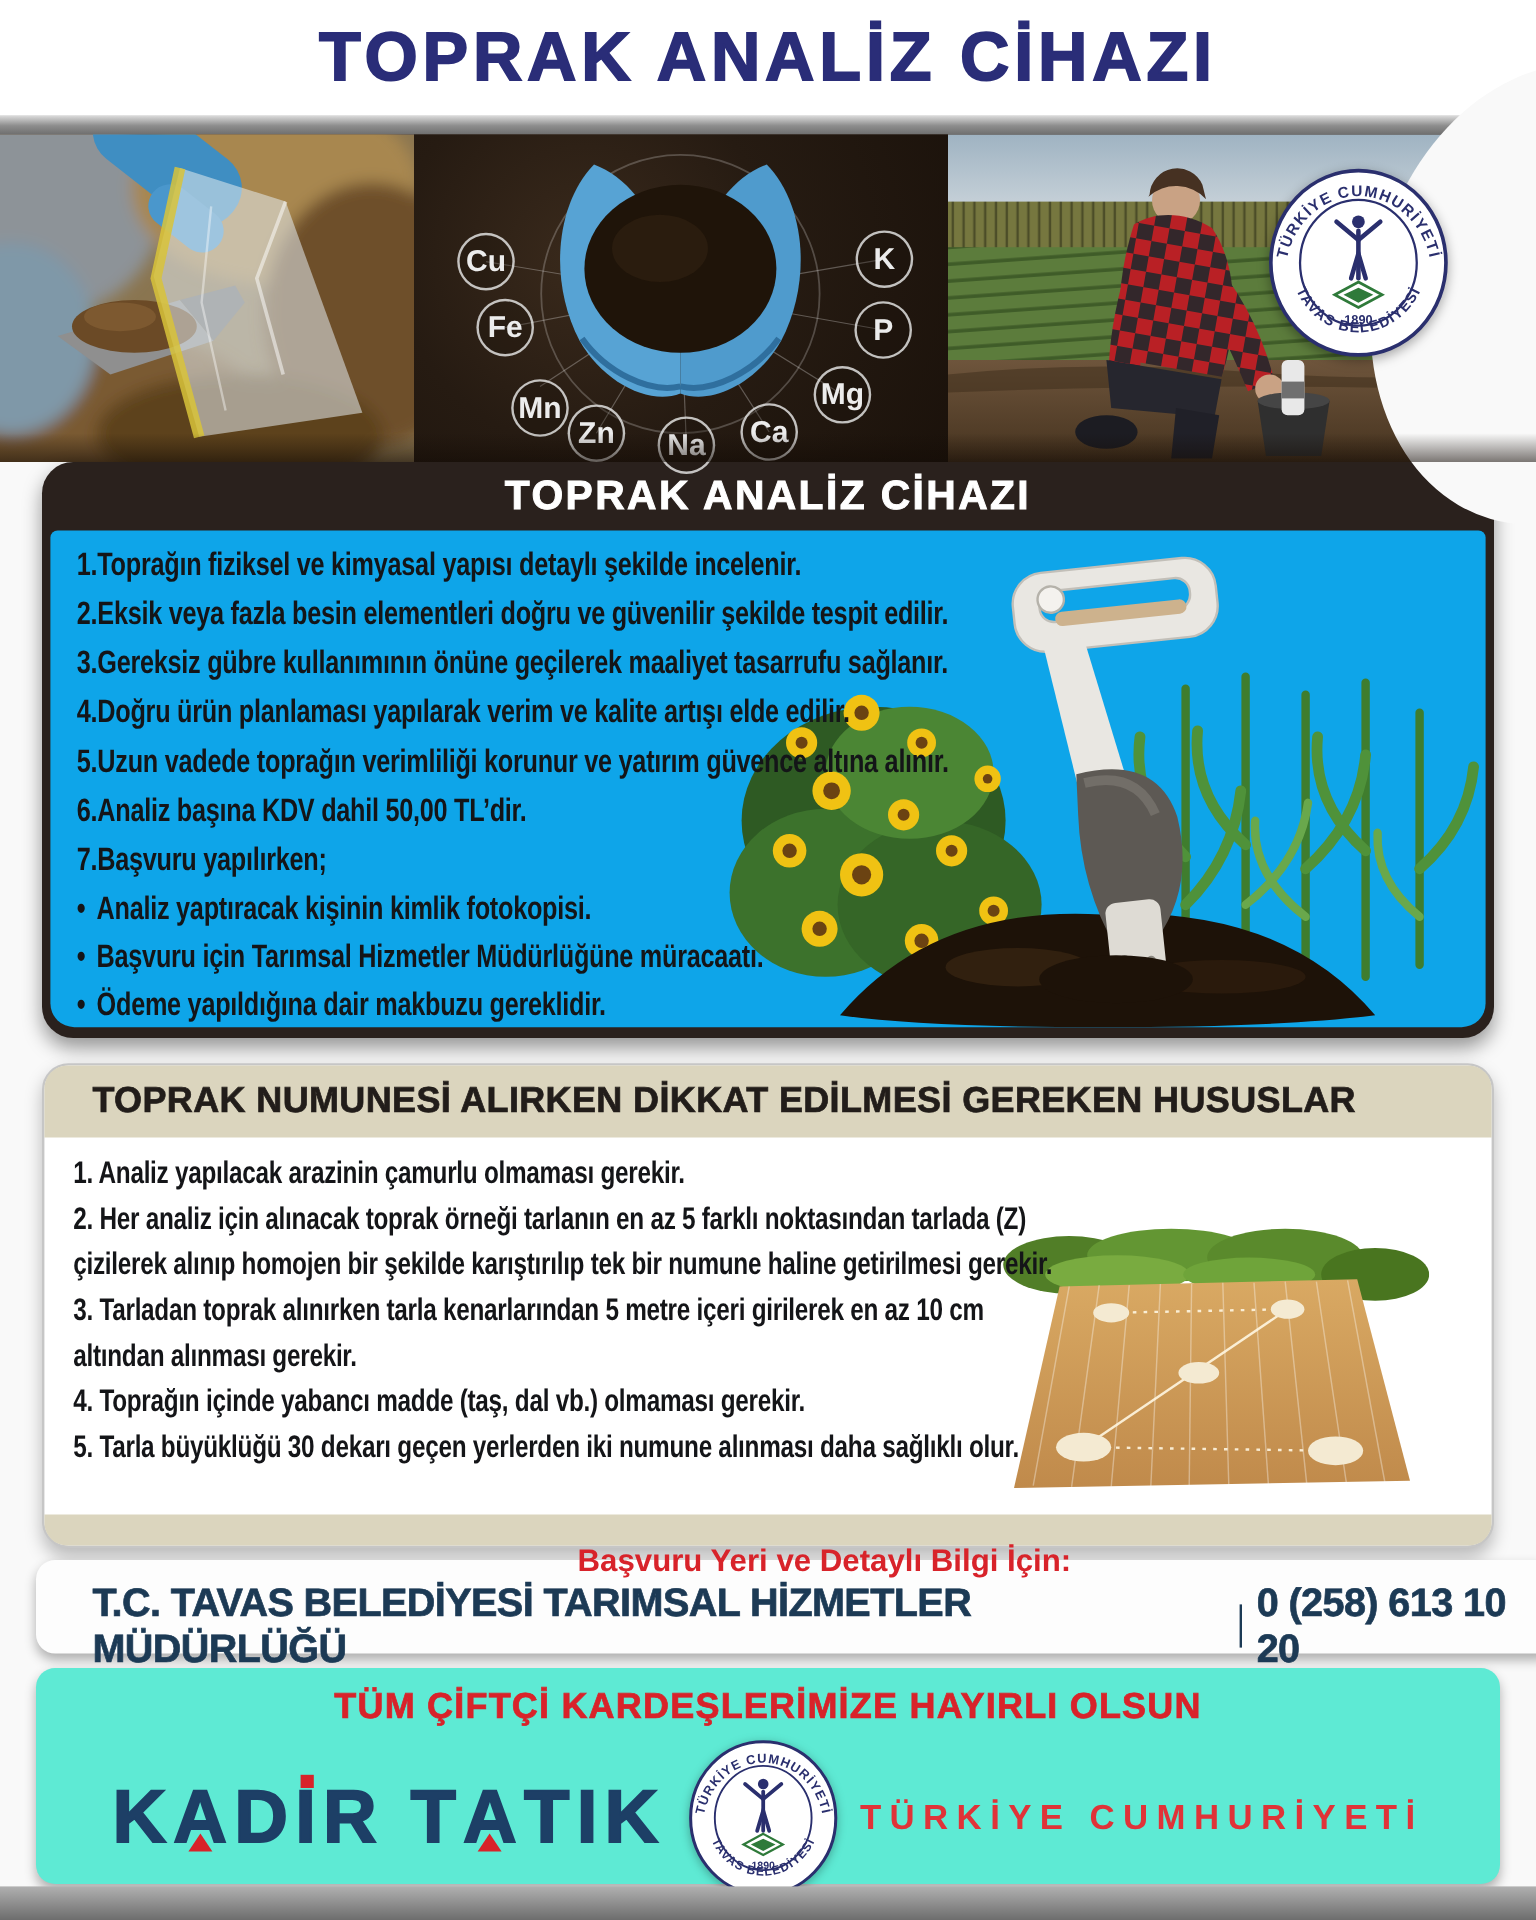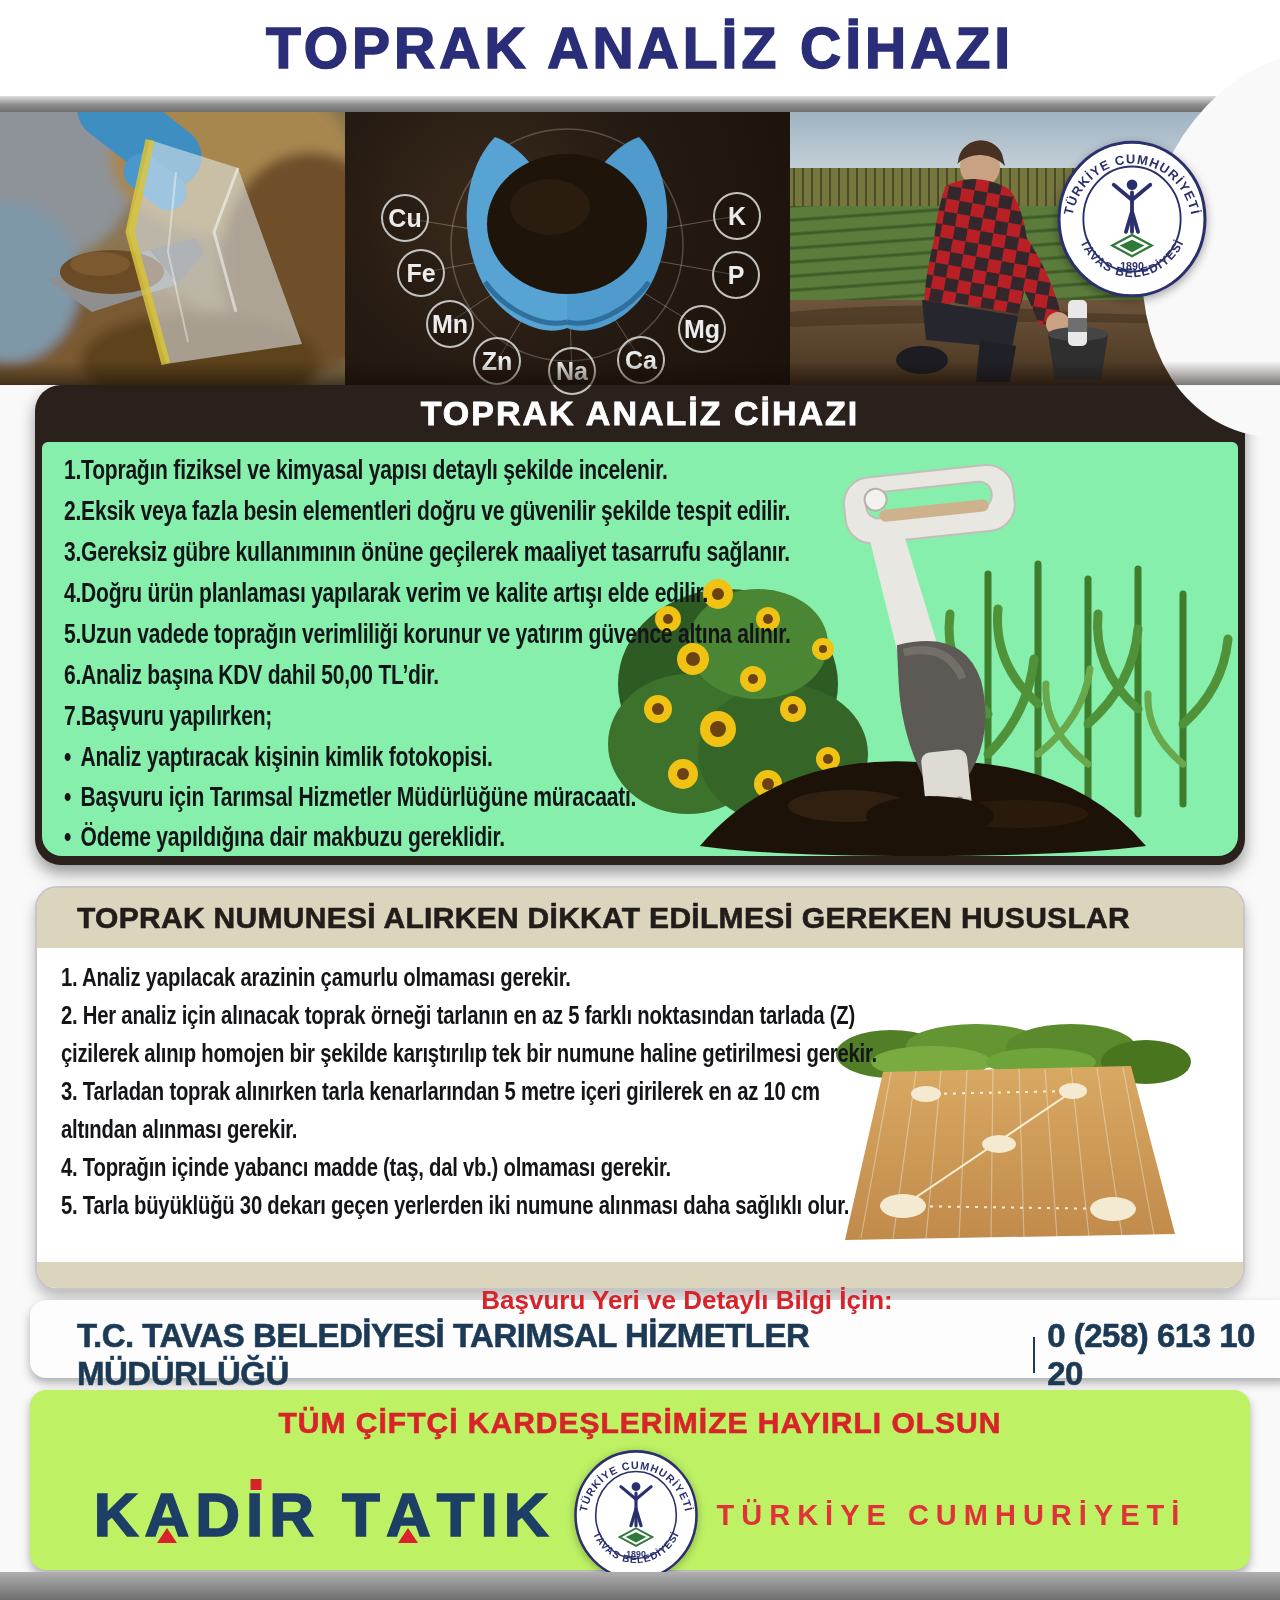--- a/index.html
+++ b/index.html
@@ -30,21 +30,21 @@
           border-radius:50%;transform:rotate(16deg);z-index:3;}
   .logo-badge{position:absolute;left:1056px;top:26px;width:152px;height:162px;z-index:4;
               filter:drop-shadow(0 3px 5px rgba(0,0,0,.35));}
   .logo-badge svg{width:100%;height:100%;}
 
   
   .box1{position:absolute;top:385px;left:35px;width:1210px;height:480px;background:#2a211d;
         border-radius:26px;box-shadow:0 8px 16px rgba(0,0,0,.4);}
   .box1-header{height:57px;display:flex;align-items:center;justify-content:center;color:#ffffff;
                font-size:34px;font-weight:bold;letter-spacing:2px;-webkit-text-stroke:.8px #fff;}
-  .box1-content{position:absolute;top:57px;left:7px;right:7px;bottom:9px;background:#86efac;
+  .box1-content{position:absolute;top:57px;left:7px;right:7px;bottom:9px;background:#0ea5e9;
                 border-radius:6px 6px 20px 20px;overflow:hidden;}
   .device-illu{position:absolute;right:0;bottom:0;z-index:0;}
   .list1{position:absolute;left:22px;top:8px;width:1500px;z-index:1;
          transform:scaleX(.78);transform-origin:0 0;}
   .line1{font-size:27px;font-weight:bold;color:#141518;line-height:41px;letter-spacing:-.3px;white-space:nowrap;}
   .bullet-line{font-size:27px;font-weight:bold;color:#141518;line-height:40px;letter-spacing:-.3px;white-space:nowrap;}
   .bullet-line::before{content:"•";margin-right:12px;}
 
   
   .box2{position:absolute;top:886px;left:35px;width:1210px;height:404px;background:#ffffff;
@@ -65,21 +65,21 @@
   
   .contact-bar{position:absolute;top:1300px;left:30px;width:1220px;height:78px;background:#fdfdfd;
                border-radius:16px;box-shadow:0 5px 10px rgba(0,0,0,.3);display:flex;
                flex-direction:column;align-items:center;justify-content:center;gap:1px;padding-left:47px;}
   .contact-label{color:#d8232a;font-size:26px;font-weight:bold;}
   .contact-main{display:flex;align-items:center;gap:12px;color:#1c3a55;font-size:33px;
                 font-weight:bold;letter-spacing:-.5px;-webkit-text-stroke:.6px #1c3a55;}
   .vsep{width:2px;height:36px;background:#1c3a55;}
 
   
-  .closing-bar{position:absolute;top:1390px;left:30px;width:1220px;height:180px;background:#bef264;
+  .closing-bar{position:absolute;top:1390px;left:30px;width:1220px;height:180px;background:#5eead4;
                border-radius:16px;box-shadow:0 5px 10px rgba(0,0,0,.3);}
   .slogan{text-align:center;margin-top:16px;color:#d8232a;font-size:30px;font-weight:bold;
           letter-spacing:1px;-webkit-text-stroke:.6px #d8232a;}
   .closing-row{display:flex;align-items:center;justify-content:center;gap:18px;margin-top:8px;}
   .mayor-name{display:flex;font-size:62px;font-weight:bold;color:#1d3f66;letter-spacing:6px;
               line-height:76px;-webkit-text-stroke:1.6px #1d3f66;}
   .mayor-name span{position:relative;}
   .mayor-name .sp{width:22px;}
   .acc-a::after{content:"";position:absolute;left:44%;bottom:10px;transform:translateX(-50%);
                 border-left:10px solid transparent;border-right:10px solid transparent;
@@ -238,21 +238,21 @@
         <rect x="238" y="206" width="19" height="14" fill="#6f6f6f"></rect>
       </g>
     </svg>
 
     <div class="elem" style="left:381px;top:82px">
         <span>Cu</span>
       </div>
     <div class="elem" style="left:397px;top:137px">
         <span>Fe</span>
       </div>
-    <div class="elem" style="left:426px;top:188px">
+    <div class="elem" style="left:426px;top:204px">
         <span>Mn</span>
       </div>
     <div class="elem" style="left:473px;top:225px">
         <span>Zn</span>
       </div>
     <div class="elem" style="left:548px;top:235px">
         <span>Na</span>
       </div>
     <div class="elem" style="left:617px;top:224px">
         <span>Ca</span>

